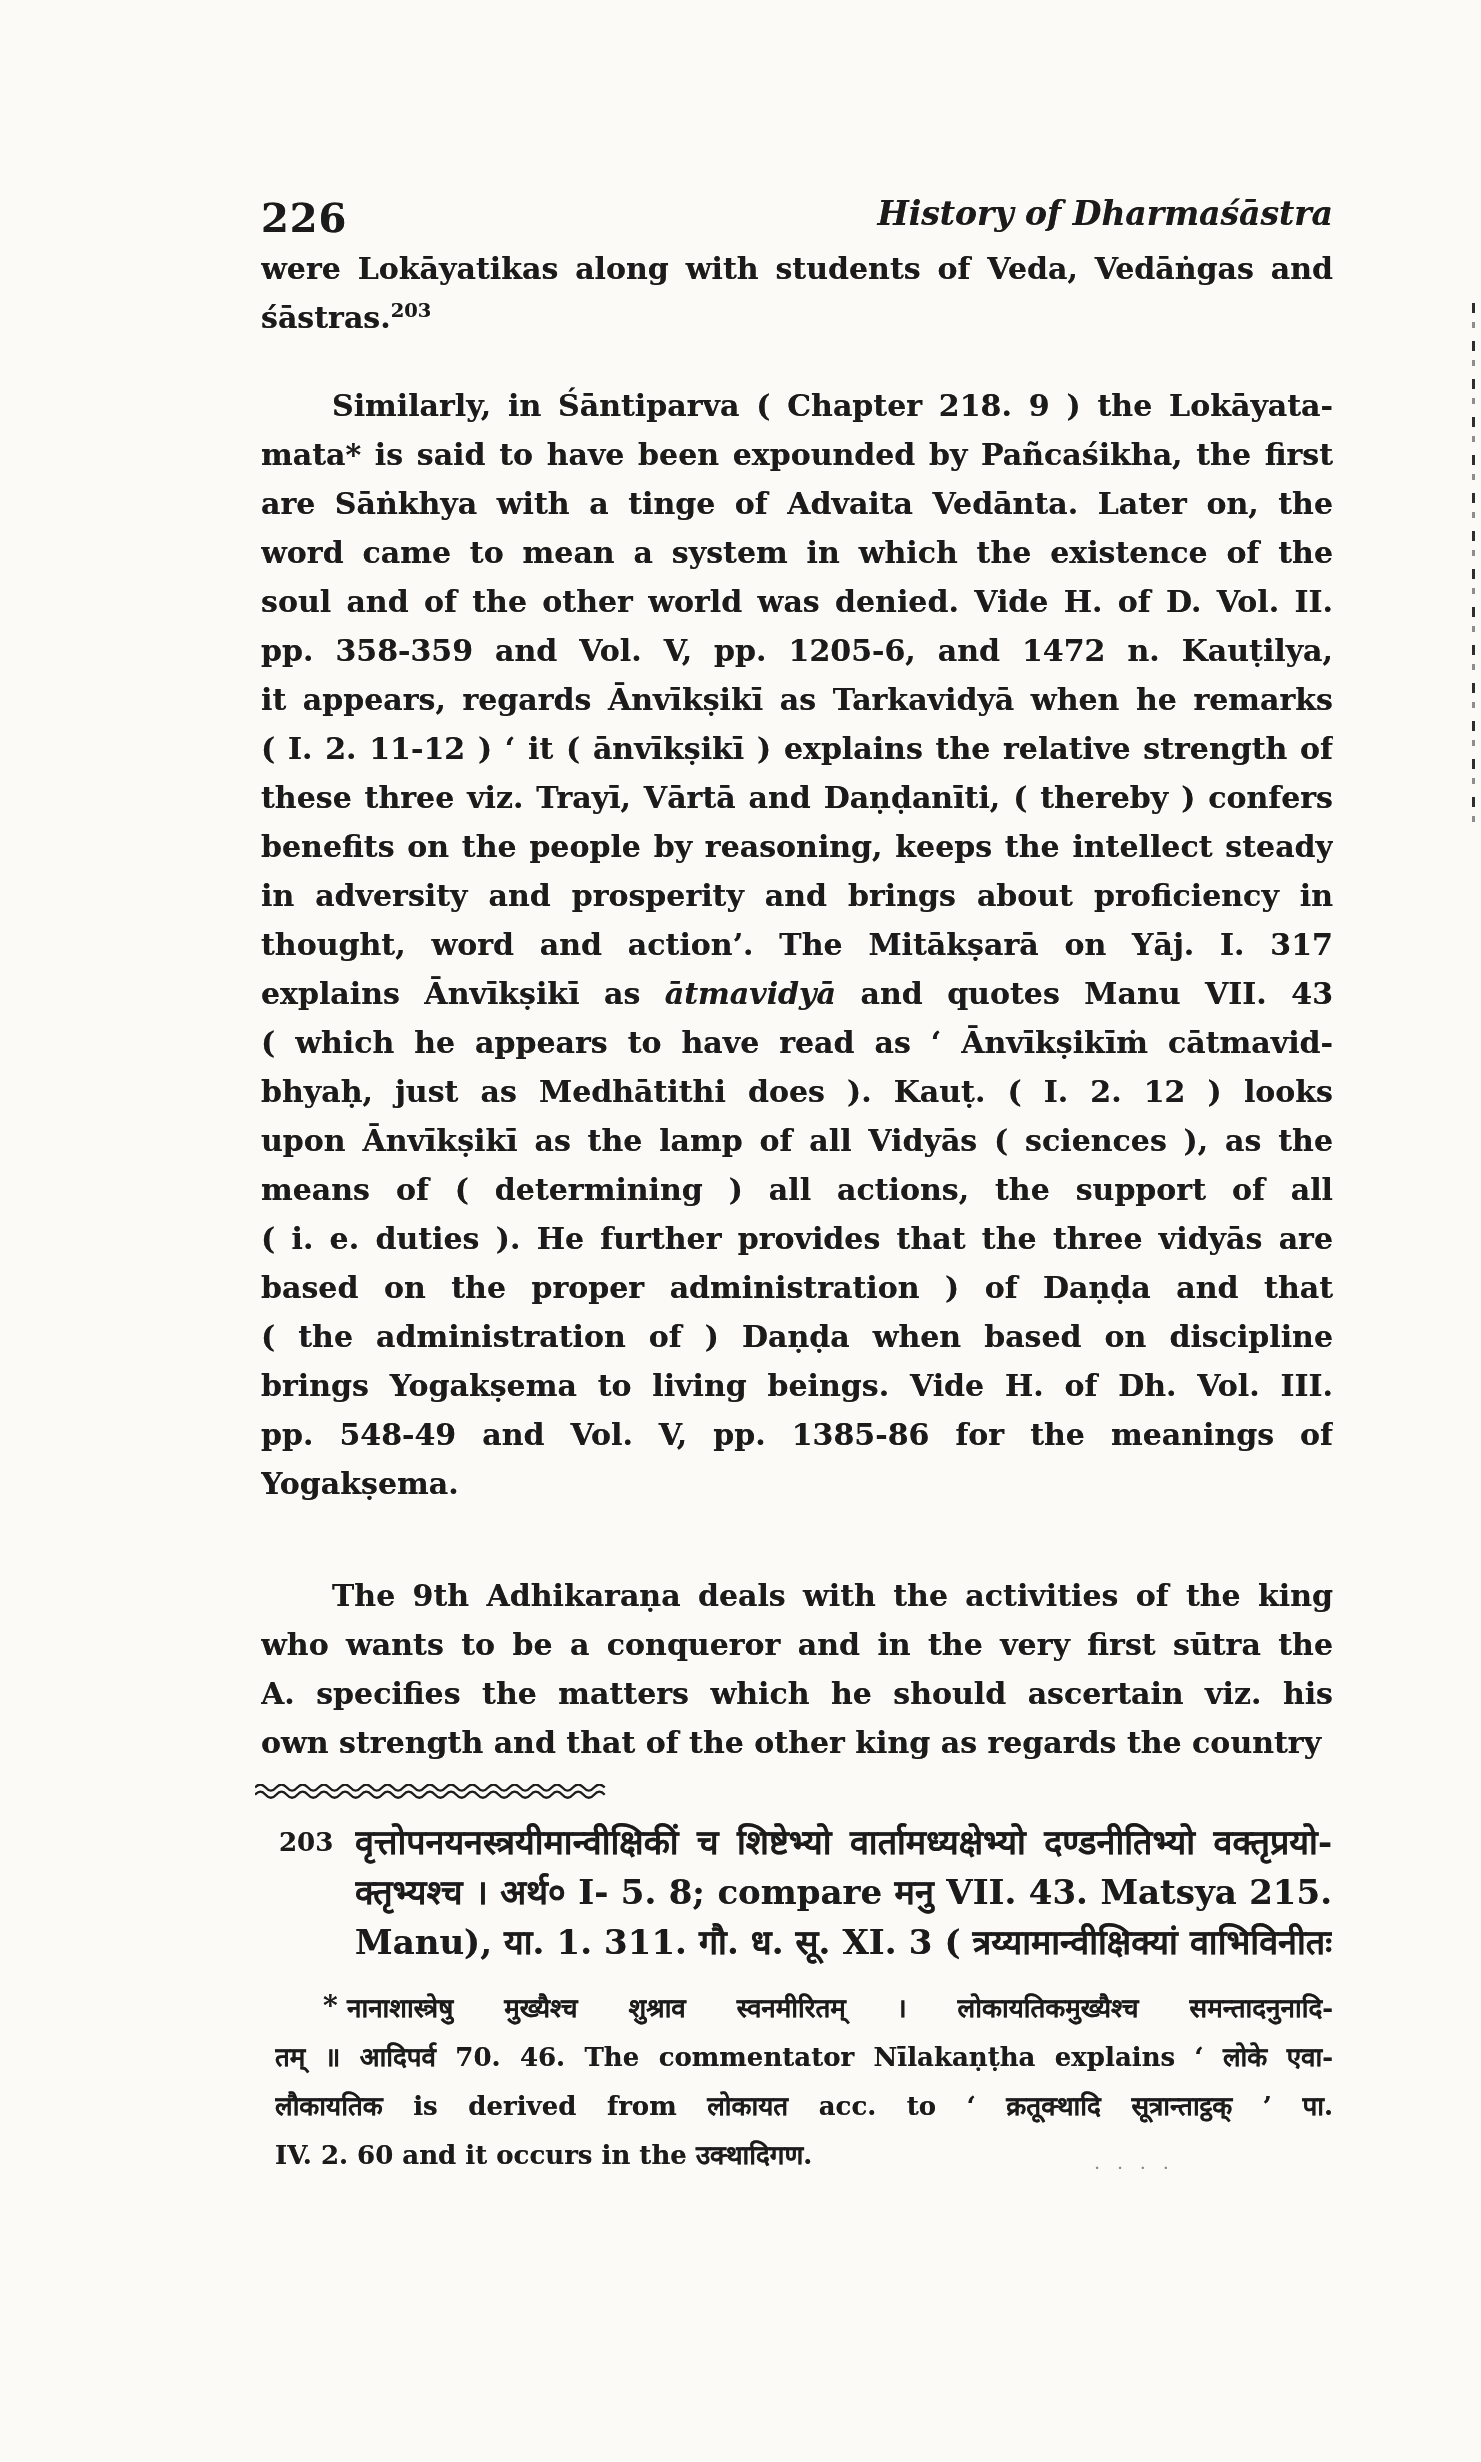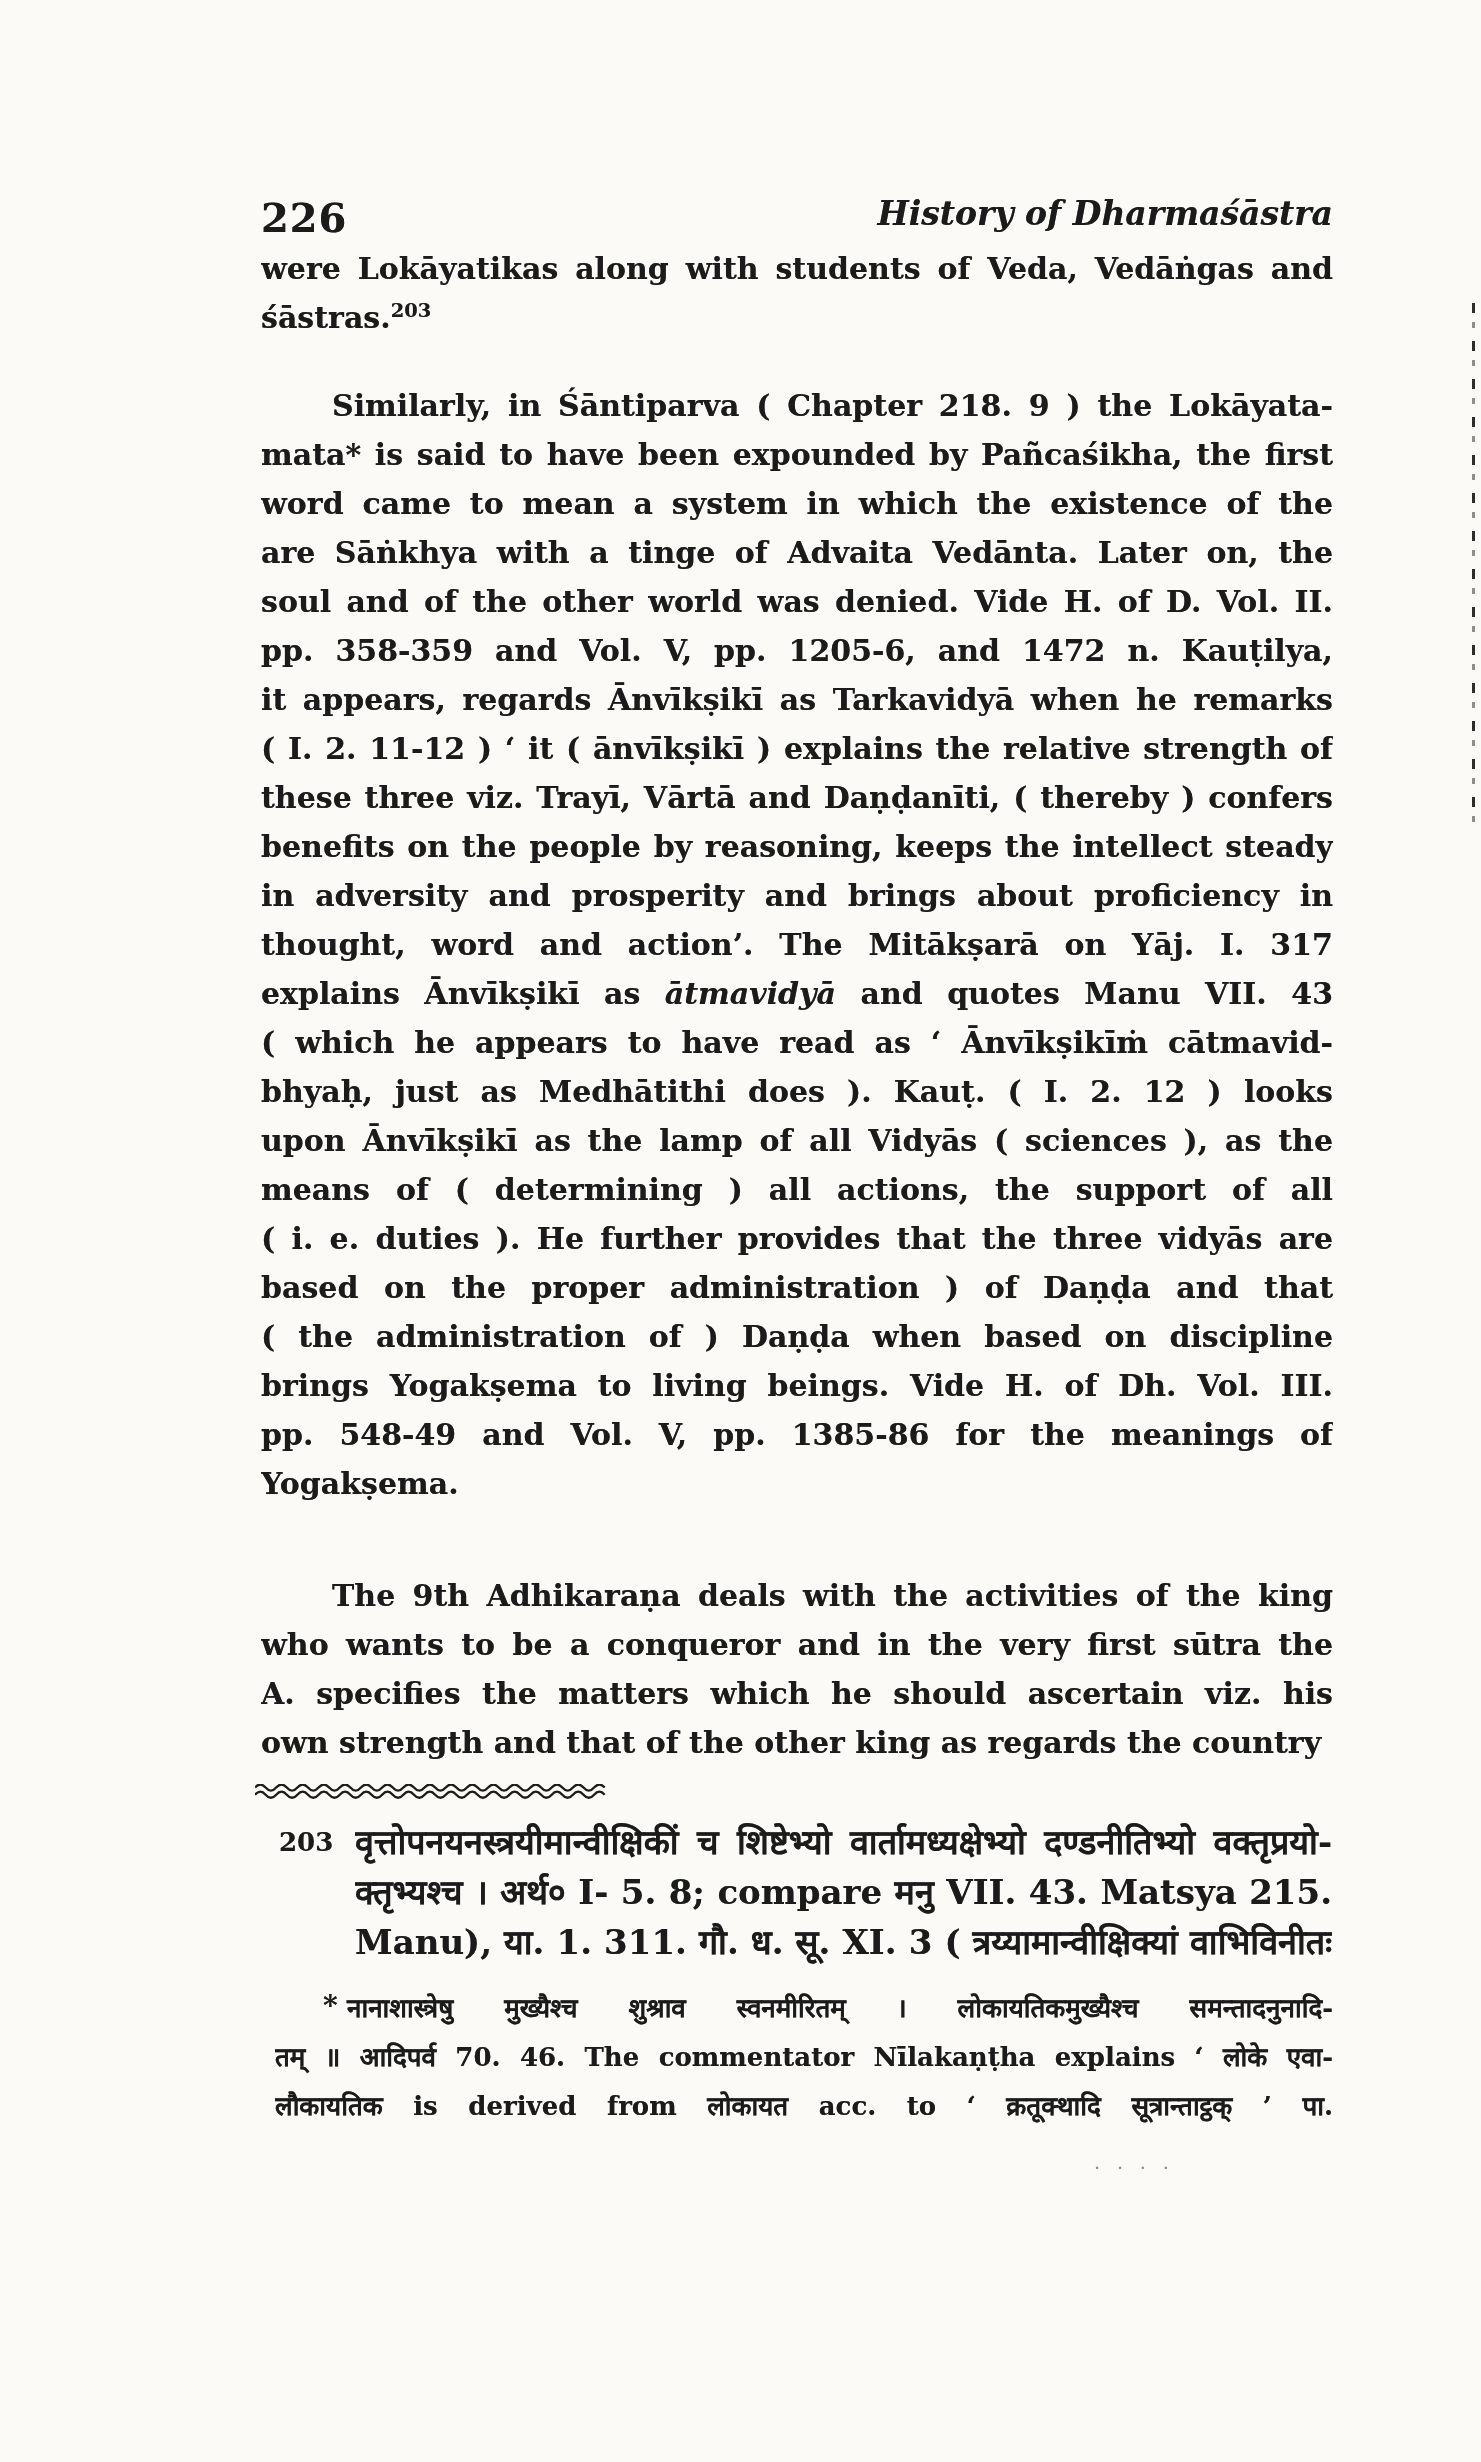--- a/index.html
+++ b/index.html
@@ -80,22 +80,22 @@
     <span class="runtitle">History of Dharmaśāstra</span>
   </div>
 
   <div class="para p1">
       <div class="tl first">were Lokāyatikas along with students of Veda, Vedāṅgas and</div>
       <div class="tl last">śāstras.<sup>203</sup></div>
     </div>
   <div class="para p2 indent-first">
       <div class="tl first">Similarly, in Śāntiparva ( Chapter 218. 9 ) the Lokāyata-</div>
       <div class="tl">mata* is said to have been expounded by Pañcaśikha, the first</div>
+      <div class="tl">are Sāṅkhya with a tinge of Advaita Vedānta.  Later on, the</div>
       <div class="tl">word came to mean a system in which the existence of the</div>
-      <div class="tl">are Sāṅkhya with a tinge of Advaita Vedānta.  Later on, the</div>
       <div class="tl">soul and of the other world was denied.  Vide H. of D. Vol. II.</div>
       <div class="tl">pp. 358-359 and Vol. V, pp. 1205-6, and 1472 n.  Kauṭilya,</div>
       <div class="tl">it appears, regards Ānvīkṣikī as Tarkavidyā when he remarks</div>
       <div class="tl">( I. 2. 11-12 ) ‘ it ( ānvīkṣikī ) explains the relative strength of</div>
       <div class="tl">these three viz. Trayī, Vārtā and Daṇḍanīti, ( thereby ) confers</div>
       <div class="tl">benefits on the people by reasoning, keeps the intellect steady</div>
       <div class="tl">in adversity and prosperity and brings about proficiency in</div>
       <div class="tl">thought, word and action’.  The Mitākṣarā on Yāj. I. 317</div>
       <div class="tl">explains Ānvīkṣikī as <i>ātmavidyā</i> and quotes Manu VII. 43</div>
       <div class="tl">( which he appears to have read as ‘ Ānvīkṣikīṁ cātmavid-</div>
@@ -129,20 +129,21 @@
         <div class="tl last">Manu), या. 1. 311. गौ. ध. सू. XI. 3 ( त्रय्यामान्वीक्षिक्यां वाभिविनीतः । ).</div>
       </div>
   </div>
 
   <div class="footnote fnstar">
     <span class="fnmark">*</span>
     <div class="fnlines">
         <div class="tl first">नानाशास्त्रेषु मुख्यैश्च शुश्राव स्वनमीरितम् । लोकायतिकमुख्यैश्च  समन्तादनुनादि-</div>
         <div class="tl">तम् ॥ आदिपर्व 70. 46. The commentator Nīlakaṇṭha explains ‘ लोके एवा-</div>
         <div class="tl">लौकायतिक is derived from लोकायत acc. to ‘ क्रतूक्थादि  सूत्रान्ताट्ठक् ’ पा.</div>
+        <div class="tl last">IV. 2. 60 and it occurs in the उक्थादिगण.</div>
       </div>
   </div>
 
   <div class="edge-artifact"></div>
   <div class="dots-artifact">· · · ·</div>
 
 </div>
 
 
 </body></html>

